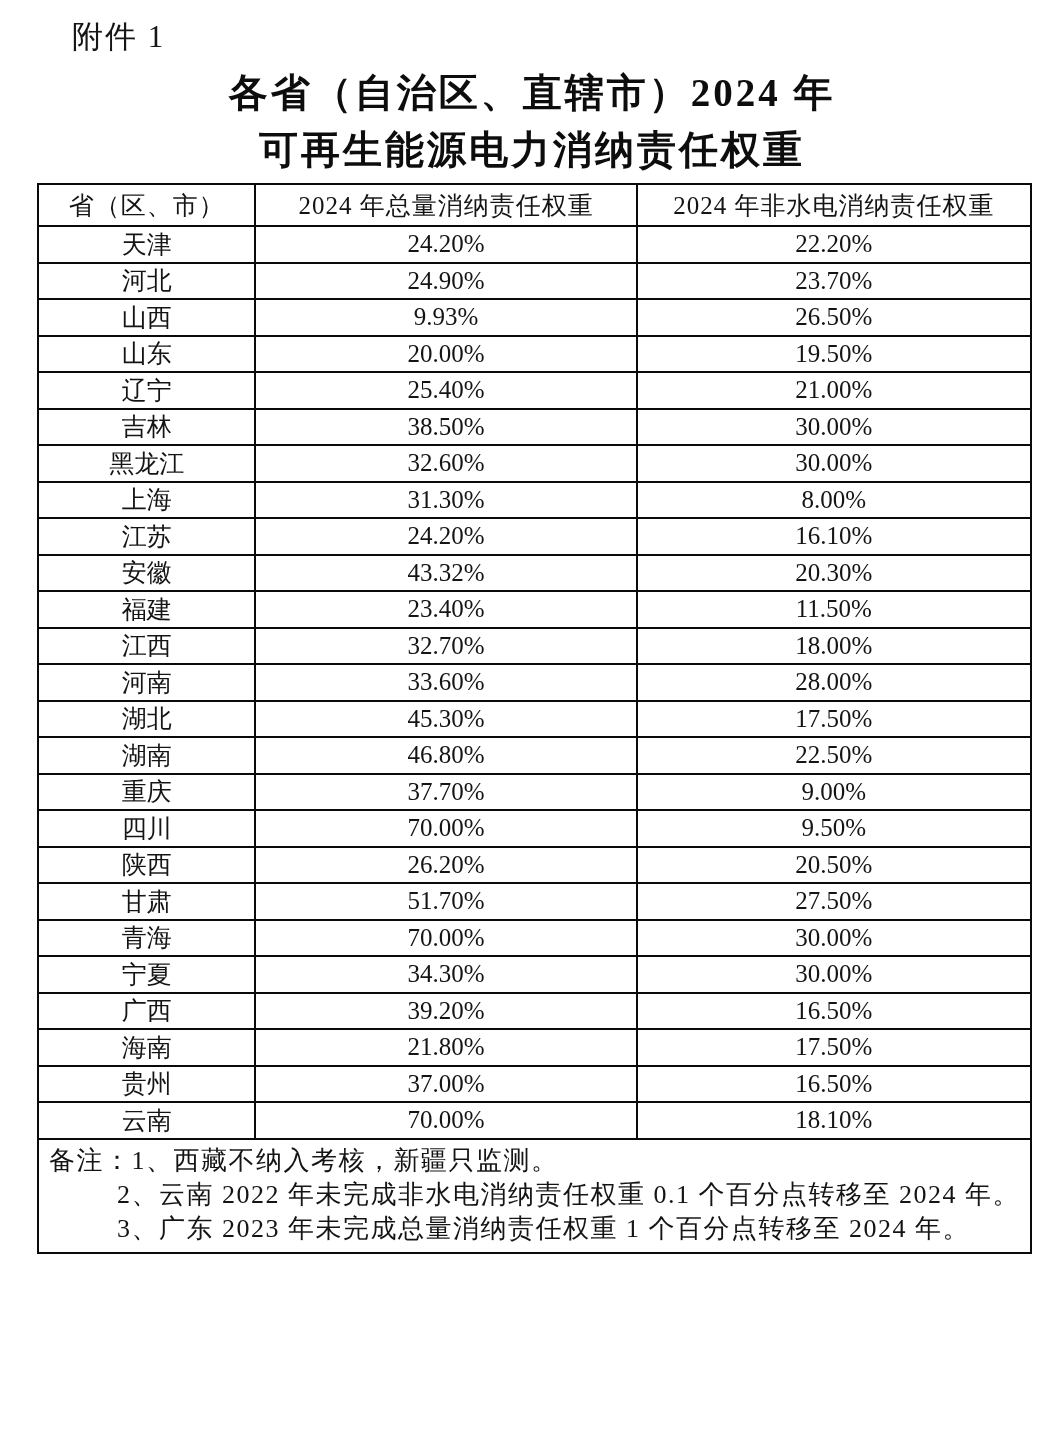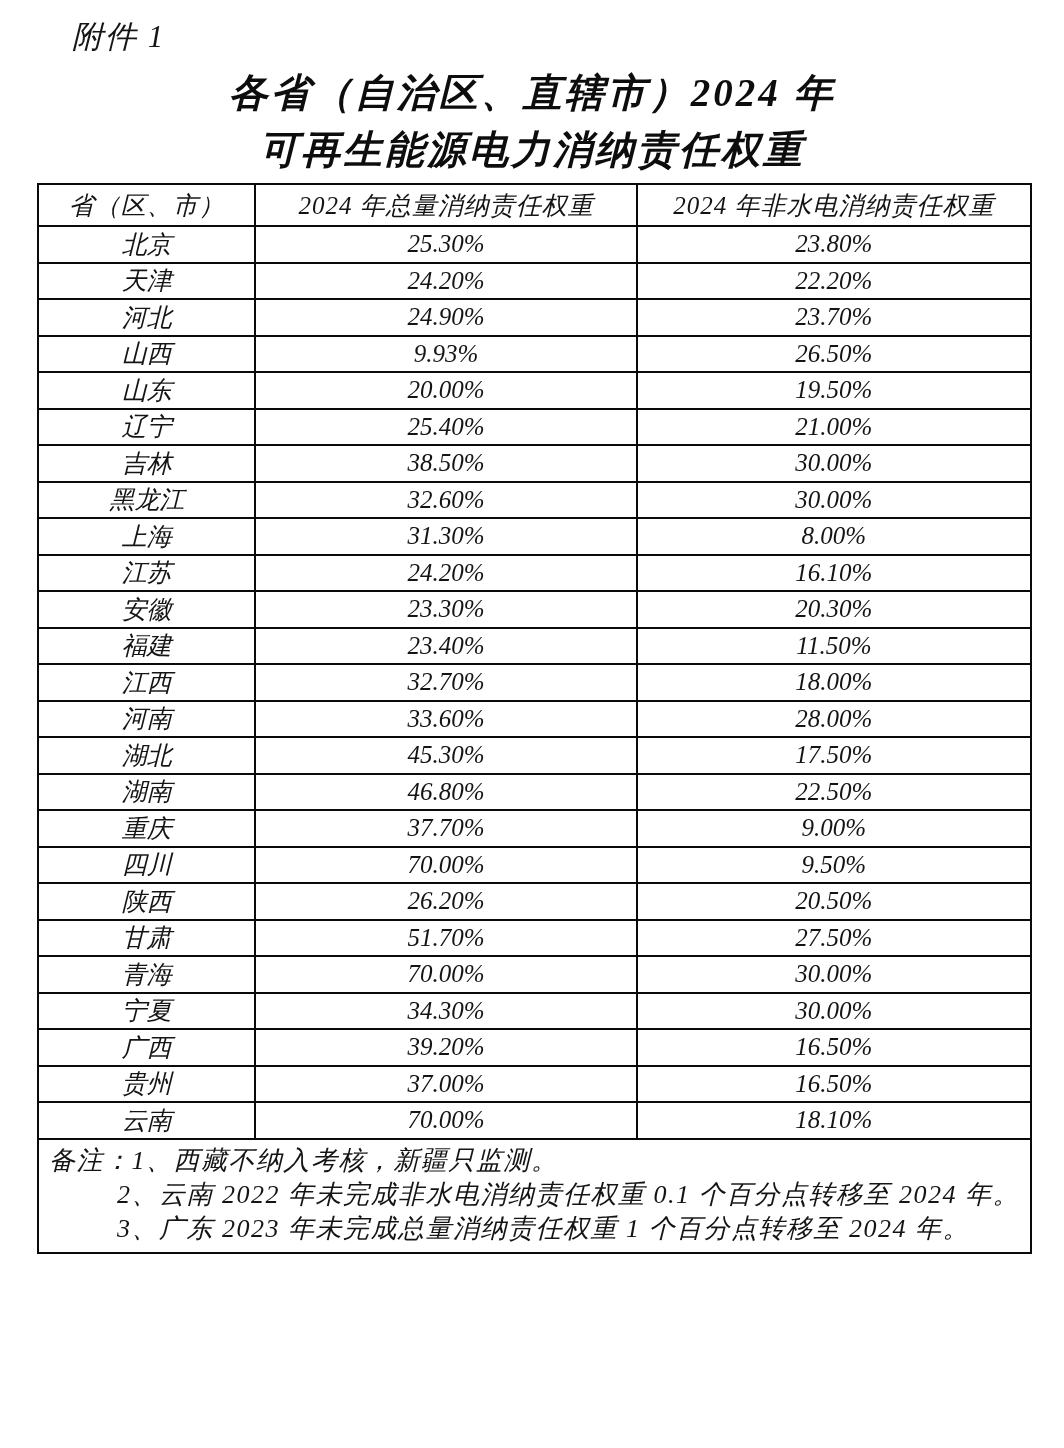--- a/index.html
+++ b/index.html
@@ -8,21 +8,20 @@
     background: #ffffff;
     color: #111111;
     font-family: "Liberation Serif", "DejaVu Serif", serif;
   }
   .page {
     position: relative;
     width: 1064px;
     height: 1448px;
     background: #ffffff;
     overflow: hidden;
-    font-style: italic;
   }
   .attachment-label {
     position: absolute;
     left: 72px;
     top: 16px;
     font-size: 31px;
     letter-spacing: 2px;
     color: #161616;
   }
   .title-block {
@@ -110,25 +109,20 @@
       </colgroup>
       <thead>
         <tr>
           <th>省（区、市）</th>
           <th>2024 年总量消纳责任权重</th>
           <th>2024 年非水电消纳责任权重</th>
         </tr>
       </thead>
       <tbody>
 
-      <tr>
-            <td class="data-cell">北京</td>
-            <td class="data-cell">25.30%</td>
-            <td class="data-cell">23.80%</td>
-          </tr>
           <tr>
             <td class="data-cell">天津</td>
             <td class="data-cell">24.20%</td>
             <td class="data-cell">22.20%</td>
           </tr>
           <tr>
             <td class="data-cell">河北</td>
             <td class="data-cell">24.90%</td>
             <td class="data-cell">23.70%</td>
           </tr>
@@ -162,21 +156,21 @@
             <td class="data-cell">31.30%</td>
             <td class="data-cell">8.00%</td>
           </tr>
           <tr>
             <td class="data-cell">江苏</td>
             <td class="data-cell">24.20%</td>
             <td class="data-cell">16.10%</td>
           </tr>
           <tr>
             <td class="data-cell">安徽</td>
-            <td class="data-cell">23.30%</td>
+            <td class="data-cell">43.32%</td>
             <td class="data-cell">20.30%</td>
           </tr>
           <tr>
             <td class="data-cell">福建</td>
             <td class="data-cell">23.40%</td>
             <td class="data-cell">11.50%</td>
           </tr>
           <tr>
             <td class="data-cell">江西</td>
             <td class="data-cell">32.70%</td>
@@ -224,20 +218,25 @@
           </tr>
           <tr>
             <td class="data-cell">宁夏</td>
             <td class="data-cell">34.30%</td>
             <td class="data-cell">30.00%</td>
           </tr>
           <tr>
             <td class="data-cell">广西</td>
             <td class="data-cell">39.20%</td>
             <td class="data-cell">16.50%</td>
+          </tr>
+          <tr>
+            <td class="data-cell">海南</td>
+            <td class="data-cell">21.80%</td>
+            <td class="data-cell">17.50%</td>
           </tr>
           <tr>
             <td class="data-cell">贵州</td>
             <td class="data-cell">37.00%</td>
             <td class="data-cell">16.50%</td>
           </tr>
           <tr>
             <td class="data-cell">云南</td>
             <td class="data-cell">70.00%</td>
             <td class="data-cell">18.10%</td>

